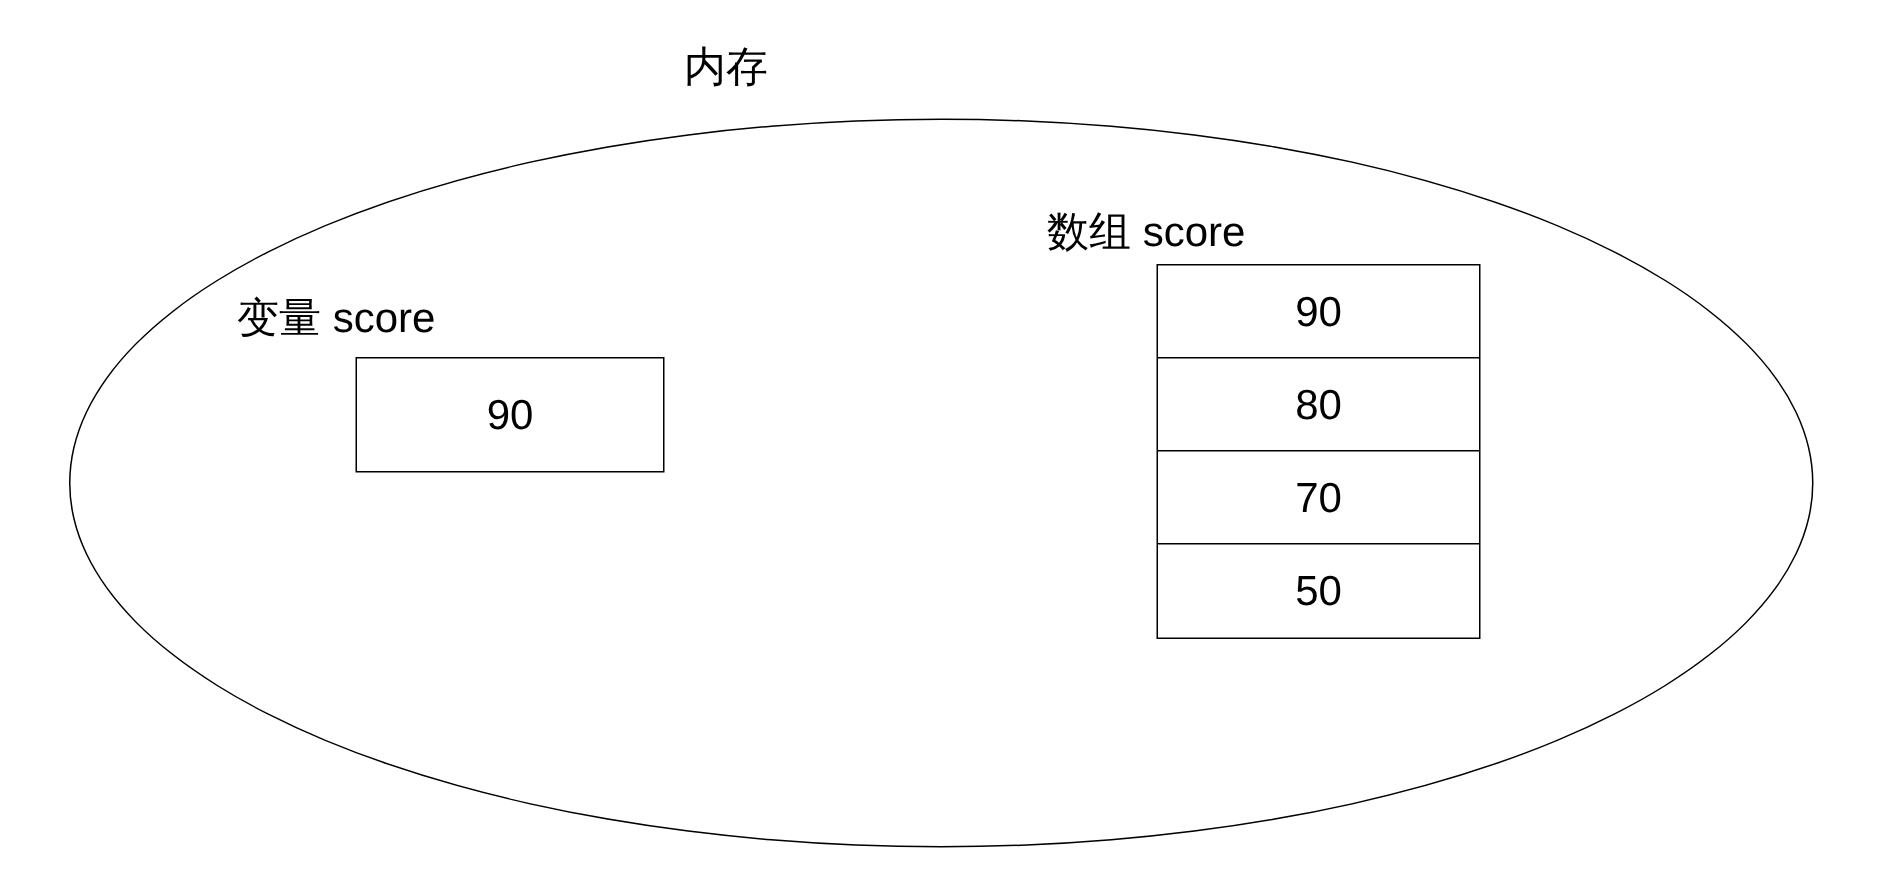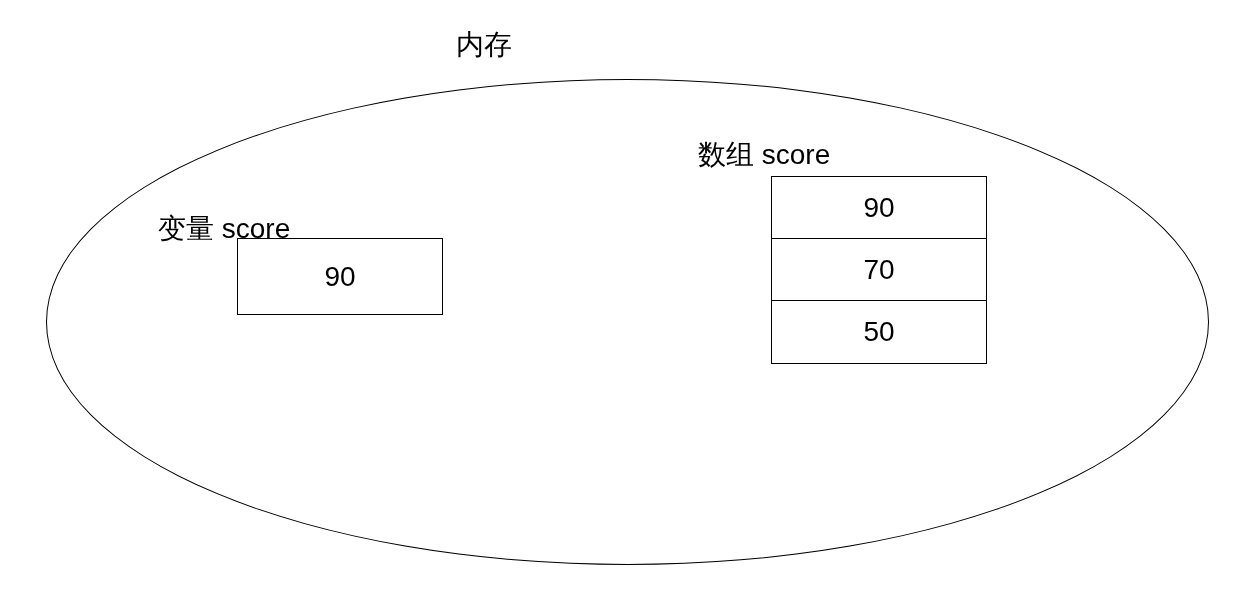--- a/index.html
+++ b/index.html
@@ -33,21 +33,21 @@
     top: 79px;
     width: 1163px;
     height: 486px;
     border: 1px solid #000000;
     border-radius: 50%;
     box-sizing: border-box;
     background: transparent;
   }
   .variable-label {
     left: 158px;
-    top: 215px;
+    top: 198px;
   }
   .variable-box {
     position: absolute;
     left: 237px;
     top: 238px;
     width: 206px;
     height: 77px;
     border: 1px solid #000000;
     box-sizing: border-box;
     display: flex;
@@ -98,20 +98,23 @@
     <span>90</span>
   </div>
 
   <div class="label array-label">数组 score</div>
 
   <div class="array-box">
     <div class="array-cell">
       <span>90</span>
     </div>
     <div class="array-cell">
+      <span>80</span>
+    </div>
+    <div class="array-cell">
       <span>70</span>
     </div>
     <div class="array-cell">
       <span>50</span>
     </div>
   </div>
 
 </div>
 
 </body></html>

